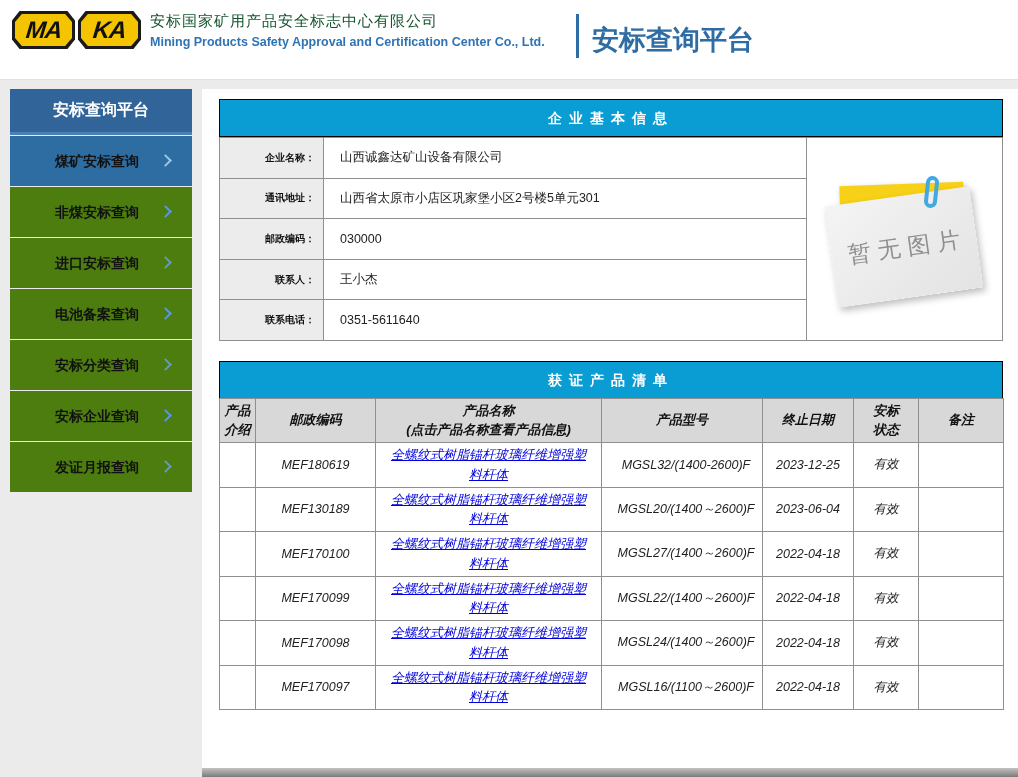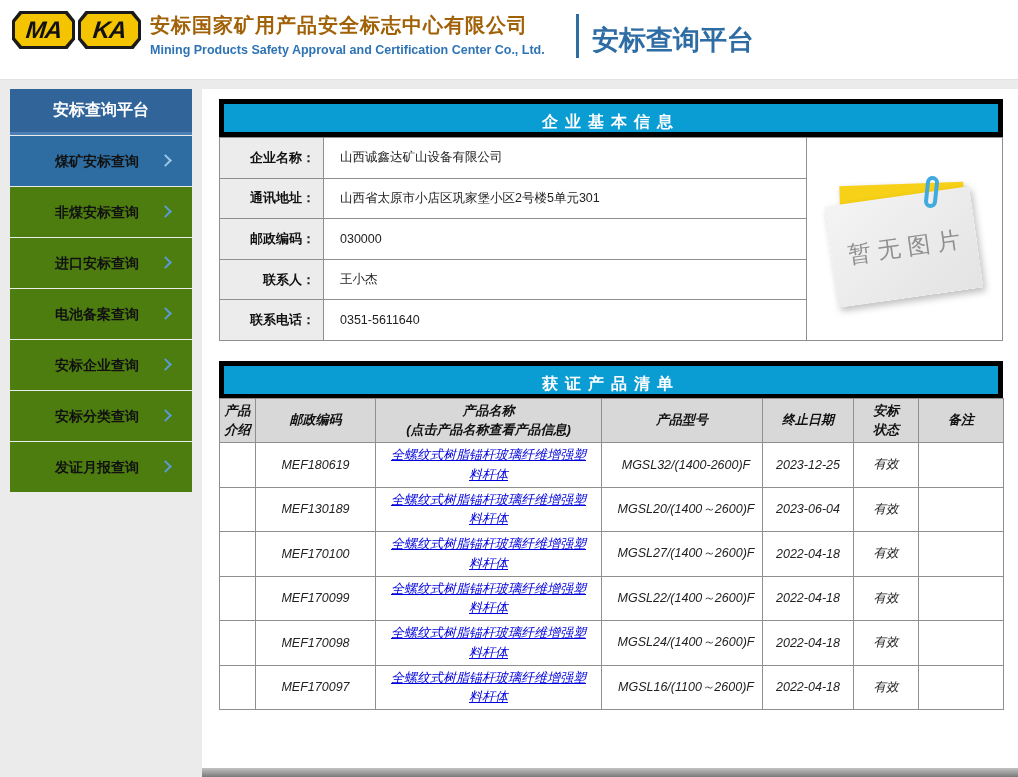--- a/index.html
+++ b/index.html
@@ -17,21 +17,21 @@
   }
   .logo { position:absolute; left:12px; top:11px; display:flex; gap:3px; cursor:pointer; }
   .badge { position:relative; width:63px; height:38px; background:#1a1a1a;
     clip-path:polygon(12% 0%,88% 0%,100% 25%,100% 75%,88% 100%,12% 100%,0% 75%,0% 25%); }
   .badge .inner { position:absolute; inset:3px; background:#f5c400;
     clip-path:polygon(12% 0%,88% 0%,100% 25%,100% 75%,88% 100%,12% 100%,0% 75%,0% 25%);
     display:flex; align-items:center; justify-content:center; }
   .badge .inner span { font-weight:bold; font-style:italic; font-size:24px; color:#111;
     letter-spacing:-1px; transform:skewX(-6deg); }
   .titles { position:absolute; left:150px; top:12px; }
-  .title-cn { font-size:20px; font-weight:bold; color:#a16207; letter-spacing:1px; }
+  .title-cn { font-size:15px; font-weight:normal; color:#14532d; letter-spacing:1px; }
   .title-en { font-size:12.5px; font-weight:bold; color:#2e74b5; margin-top:4px;text-align:center; }
   .hdr-divider { position:absolute; left:576px; top:14px; width:3px; height:44px; background:#2e6da4; }
   .platform-title { position:absolute; left:592px; top:22px; font-size:27px; font-weight:bold; color:#2e6da4; }
 
   
   .sidebar { position:absolute; left:10px; top:89px; width:182px; }
   .side-header {
     height:46px; line-height:42px; text-align:center; background:#31659a;
     color:#ffffff; font-size:16px; font-weight:bold;
     border-bottom:3px solid #4d7fb5; margin-bottom:1px;
@@ -45,28 +45,28 @@
   .chev { position:absolute; right:22px; top:20px; width:9px; height:9px;
     border-top:2px solid #5b9bd5; border-right:2px solid #5b9bd5; transform:rotate(45deg); }
   .side-item.active .chev { border-color:#9cc6e8; }
 
   
   .main-panel { position:absolute; left:202px; top:89px; width:816px; height:679px;
     background:#ffffff; padding:10px 0 0 17px; }
   .section { width:784px; }
   .section-title {
     height:38px; line-height:36px; text-align:center; background:#0a9dd4;
-    border:5px solid #000000; color:#fff; font-size:16px; font-weight:bold; letter-spacing:7px;
+    border:1px solid #000000; color:#fff; font-size:14px; font-weight:bold; letter-spacing:7px;
   }
   
   .company-flex { display:flex; }
   table.info-table { border-collapse:collapse; width:588px; table-layout:fixed; }
   table.info-table td { border:1px solid #8f8f8f; height:35px; }
   td.info-label { width:104px; background:#ececec; text-align:right; font-weight:bold;
-    font-size:13px; padding-right:8px; color:#111; }
+    font-size:10px; padding-right:8px; color:#111; }
   td.info-value { background:#fff; font-size:12.5px; padding-left:16px; color:#222; }
   .img-box { width:196px; height:204px; border:1px solid #8f8f8f; border-left:none;
     background:#fff; position:relative; overflow:hidden; }
   .ph-wrap { position:absolute; left:18px; top:36px; width:160px; height:140px; }
   .ph-yellow { position:absolute; left:16px; top:10px; width:124px; height:100px;
     background:#f7d117; transform:rotate(-2deg); box-shadow:2px 3px 6px rgba(0,0,0,.25); }
   .ph-card { position:absolute; left:6px; top:22px; width:146px; height:102px;
     background:linear-gradient(145deg,#f4f4f4,#e3e3e3); transform:rotate(-8deg);
     box-shadow:2px 4px 7px rgba(0,0,0,.25);
     display:flex; align-items:center; justify-content:center; }
@@ -115,22 +115,22 @@
   <div class="hdr-divider"></div>
   <div class="platform-title">安标查询平台</div>
 </div>
 
 <nav class="sidebar">
   <div class="side-header">安标查询平台</div>
   <a class="side-item active"><span>煤矿安标查询</span><span class="chev"></span></a>
   <a class="side-item"><span>非煤安标查询</span><span class="chev"></span></a>
   <a class="side-item"><span>进口安标查询</span><span class="chev"></span></a>
   <a class="side-item"><span>电池备案查询</span><span class="chev"></span></a>
+  <a class="side-item"><span>安标分类查询</span><span class="chev"></span></a>
   <a class="side-item"><span>安标企业查询</span><span class="chev"></span></a>
-  <a class="side-item"><span>安标分类查询</span><span class="chev"></span></a>
   <a class="side-item"><span>发证月报查询</span><span class="chev"></span></a>
 </nav>
 
 <div class="main-panel">
 
   <div class="section">
     <div class="section-title">企业基本信息</div>
     <div class="company-flex">
       <table class="info-table">
         <tbody>

